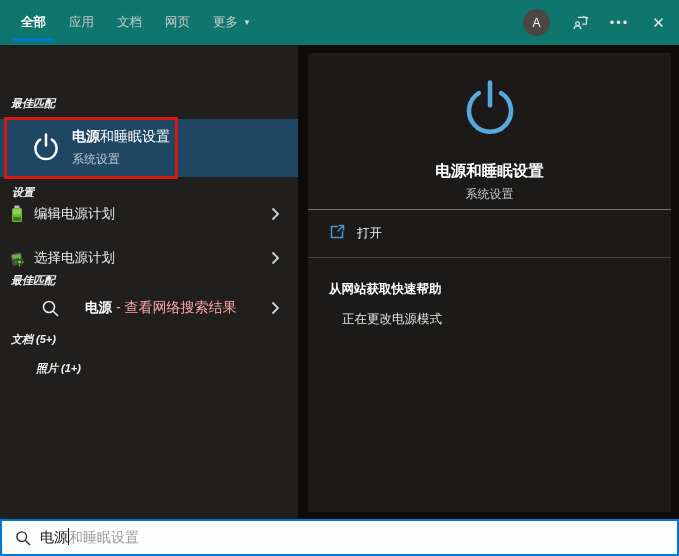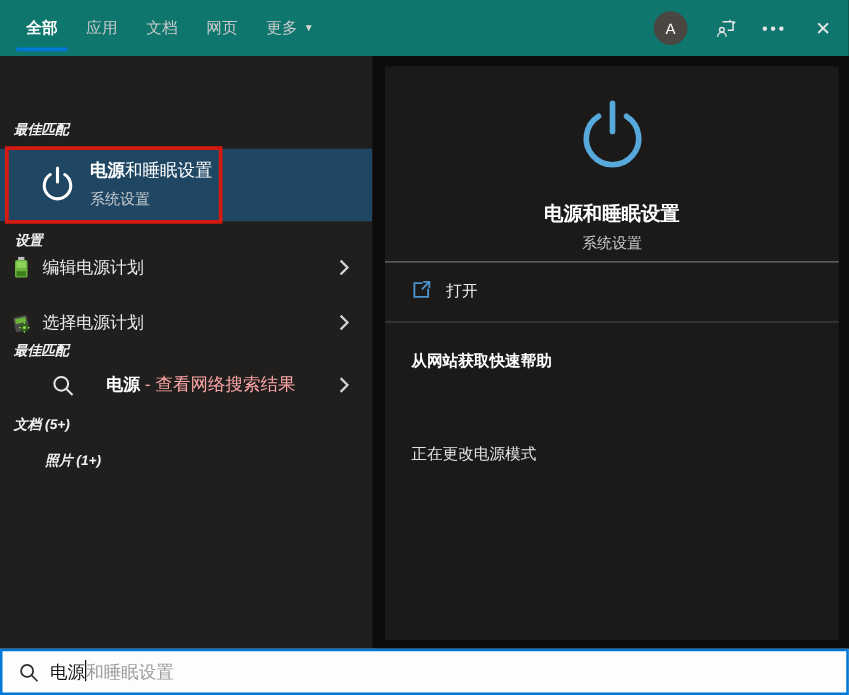--- a/index.html
+++ b/index.html
@@ -87,21 +87,21 @@
     font-size:15.5px; font-weight:bold; color:#fff; }
   .hero-sub { position:absolute; top:133px; left:0; right:0; text-align:center;
     font-size:12px; color:#c9c9c9; }
   .divider { position:absolute; left:0; width:363px; height:1px; }
   .div1 { top:156px; background:#707070; }
   .div2 { top:204px; background:#424242; }
   .open-row { position:absolute; left:0; top:166px; width:363px; height:28px; }
   .open-ico { position:absolute; left:21px; top:5px; width:16px; height:16px; color:#4d93c9; }
   .open-label { position:absolute; left:49px; top:6px; font-size:12.5px; color:#f0f0f0; }
   .help-hdr { position:absolute; left:21px; top:228px; font-size:12.5px; font-weight:bold; color:#fff; }
-  .help-item { position:absolute; left:21px; top:258px; font-size:12.5px; color:#e3e3e3;margin-top:44px; }
+  .help-item { position:absolute; left:34px; top:258px; font-size:12.5px; color:#e3e3e3; }
 
   
   .searchbar {
     position:absolute; left:0; top:519px; width:679px; height:37px;
     background:#fdfdfd; border:2px solid var(--accent);
     display:flex; align-items:center;
   }
   .sb-ico { width:16px; height:16px; margin-left:13px; color:#2b2b2b; flex:0 0 auto; }
   .sb-text { margin-left:9px; font-size:14px; color:#111; white-space:pre; }
   .sb-caret { display:inline-block; width:1px; height:17px; background:#111;

